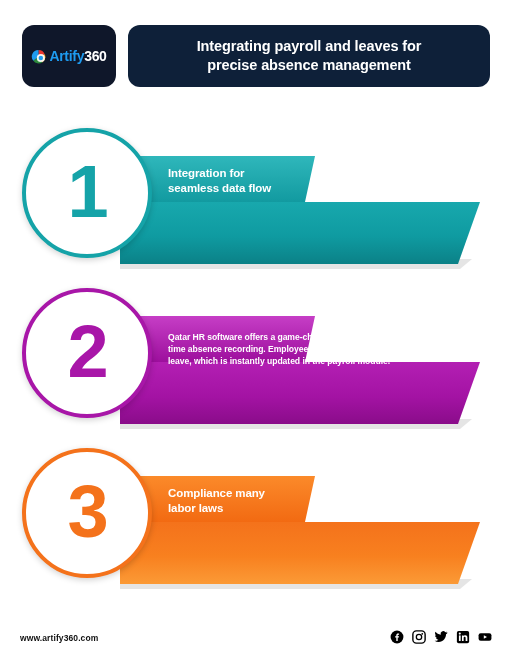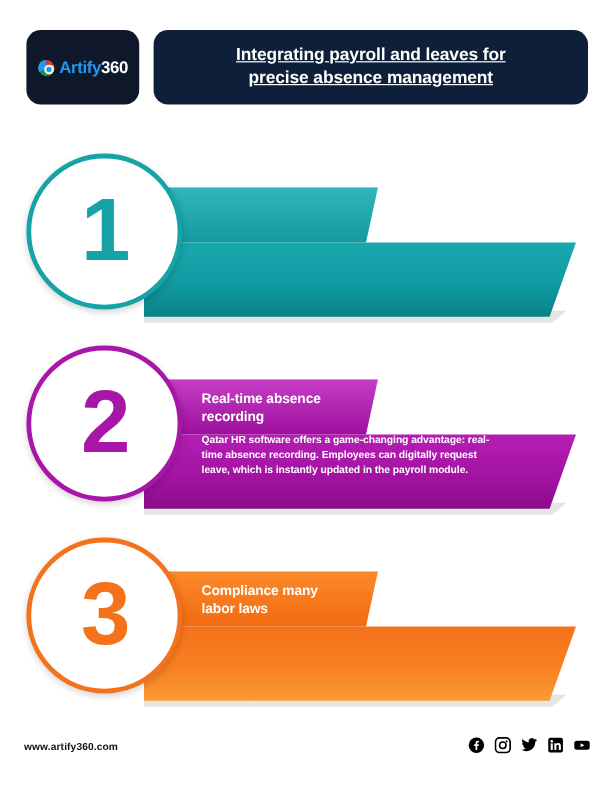--- a/index.html
+++ b/index.html
@@ -69,21 +69,21 @@
     border-radius:50%;
     background:#ffffff;
     display:flex; align-items:center; justify-content:center;
   }
   .circle-num {
     font-size:74px; font-weight:bold; line-height:1;
     margin-top:-2px; letter-spacing:-2px;
   }
 
   
-  .footer { position:absolute; left:0; top:606px; width:512px; height:43px;padding-left:16px; }
+  .footer { position:absolute; left:0; top:622px; width:512px; height:43px;padding-left:16px; }
   .footer-url {
     position:absolute; left:20px; top:11px;
     font-size:8.5px; font-weight:bold; color:#111111; letter-spacing:0.1px;
   }
   .social { position:absolute; right:20px; top:8px; display:flex; gap:8px; align-items:center; }
   .social-icon { width:14px; height:14px; display:block; }
 </style>
 </head>
 <body>
 
@@ -101,21 +101,21 @@
           <circle cx="10.5" cy="9.5" r="2.4" fill="#1e9bf0"></circle>
         </svg>
       </span>
       <span class="logo-word">
         <span class="logo-artify">Artify</span><span class="logo-360">360</span>
       </span>
     </div>
   </div>
 
   <div class="title-box">
-    <div class="title-text" style="white-space:pre-line;text-decoration:underline;">Integrating payroll and leaves for
+    <div class="title-text" style="white-space:pre-line;">Integrating payroll and leaves for
 precise absence management</div>
   </div>
 
 </div>
 
 <div class="card" id="card-1">
   <div class="banner-wrap">
     <svg class="banner-svg" viewBox="0 0 372 115" preserveAspectRatio="none">
       <defs>
         <linearGradient id="g1top" x1="0" y1="0" x2="0" y2="1">
@@ -126,20 +126,22 @@
           <stop offset="0%" stop-color="#18a8ad"></stop>
             <stop offset="55%" stop-color="#0f9ba1"></stop>
             <stop offset="100%" stop-color="#0b8187"></stop>
         </linearGradient>
       </defs>
       <path d="M0,103 L352,103 L340,113 L0,113 Z" fill="#cfcfcf" opacity="0.55"></path>
       <path d="M0,0 L195,0 L185,46 L0,46 Z" fill="url(#g1top)"></path>
       <path d="M0,46 L360,46 L338,108 L0,108 Z" fill="url(#g1bot)"></path>
     </svg>
     <div class="banner-text">
+      <div class="banner-title">Integration for
+seamless data flow</div>
     </div>
   </div>
   <div class="circle" style="border:4px solid #15a3a8; box-shadow:0 2px 6px rgba(0,0,0,0.18);">
     <span class="circle-num" style="color:#15a3a8;">1</span>
   </div>
 </div>
 
 <div class="card" id="card-2">
   <div class="banner-wrap">
     <svg class="banner-svg" viewBox="0 0 372 115" preserveAspectRatio="none">
@@ -152,22 +154,20 @@
           <stop offset="0%" stop-color="#b31fb3"></stop>
             <stop offset="55%" stop-color="#a413a4"></stop>
             <stop offset="100%" stop-color="#8a0c8a"></stop>
         </linearGradient>
       </defs>
       <path d="M0,103 L352,103 L340,113 L0,113 Z" fill="#cfcfcf" opacity="0.55"></path>
       <path d="M0,0 L195,0 L185,46 L0,46 Z" fill="url(#g2top)"></path>
       <path d="M0,46 L360,46 L338,108 L0,108 Z" fill="url(#g2bot)"></path>
     </svg>
     <div class="banner-text">
-      <div class="banner-title">Real-time absence
-recording</div>
       <div class="banner-body">Qatar HR software offers a game-changing advantage: real-time absence recording. Employees can digitally request leave, which is instantly updated in the payroll module.</div>
     </div>
   </div>
   <div class="circle" style="border:4px solid #a816a8; box-shadow:0 2px 6px rgba(0,0,0,0.18);">
     <span class="circle-num" style="color:#a816a8;">2</span>
   </div>
 </div>
 
 <div class="card" id="card-3">
   <div class="banner-wrap">

